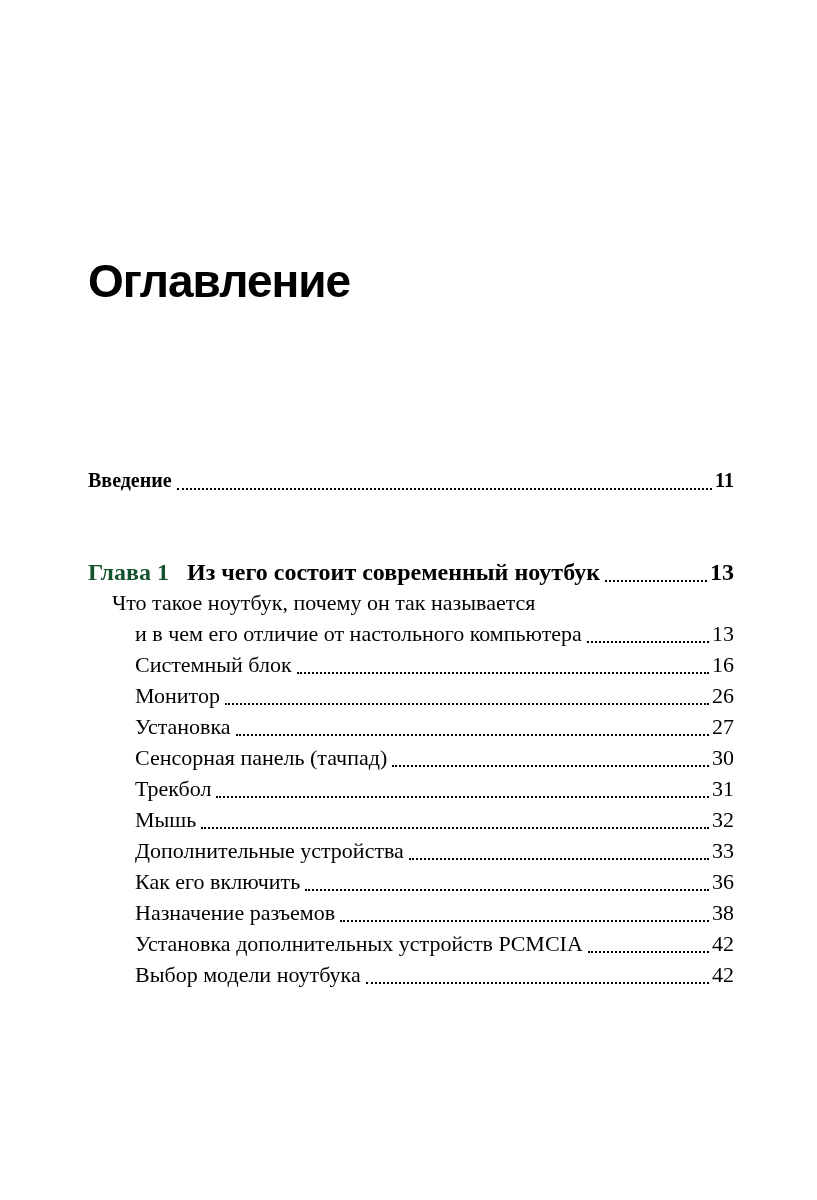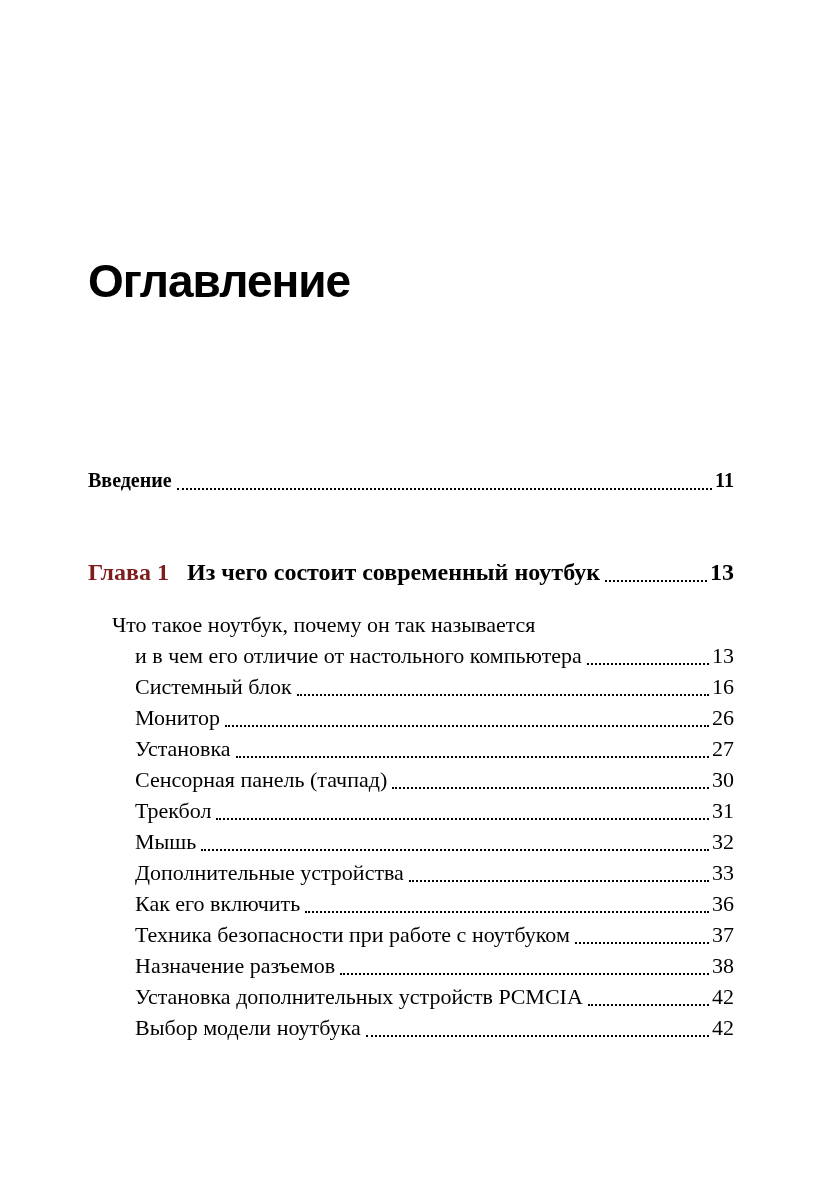--- a/index.html
+++ b/index.html
@@ -44,33 +44,32 @@
       font-weight: 700;
       line-height: 30px;
     }
 
     .chapter-row {
       margin-top: 62px;
       font-size: 24px;
       line-height: 30px;
     }
     .chapter-prefix {
-      color: #7f1d1d;
+      color: #14532d;
       font-weight: 700;
       margin-right: 18px;
       white-space: nowrap;
     }
     .chapter-title {
       font-weight: 700;
       white-space: nowrap;
     }
     .chapter-row .pagenum { font-weight: 700; }
 
     .entries {
-      margin-top: 22px;
       font-size: 22px;
       line-height: 31px;
     }
     .toc-entry { margin-left: 47px; }
     .entry-line1 { margin-left: -23px; }
     .entry-main {
       display: flex;
       align-items: flex-end;
     }
     .entries .leader { border-bottom-width: 2px; margin-bottom: 6px; }
@@ -171,28 +170,20 @@
 
   <div class="toc-entry">
 
     <div class="entry-main">
       <span class="entry-label">Как его включить</span>
       <span class="leader"></span>
       <span class="pagenum">36</span>
     </div>
   </div>
 
-  <div class="toc-entry">
-
-    <div class="entry-main">
-      <span class="entry-label">Техника безопасности при работе с ноутбуком</span>
-      <span class="leader"></span>
-      <span class="pagenum">37</span>
-    </div>
-  </div>
 
   <div class="toc-entry">
 
     <div class="entry-main">
       <span class="entry-label">Назначение разъемов</span>
       <span class="leader"></span>
       <span class="pagenum">38</span>
     </div>
   </div>
 

